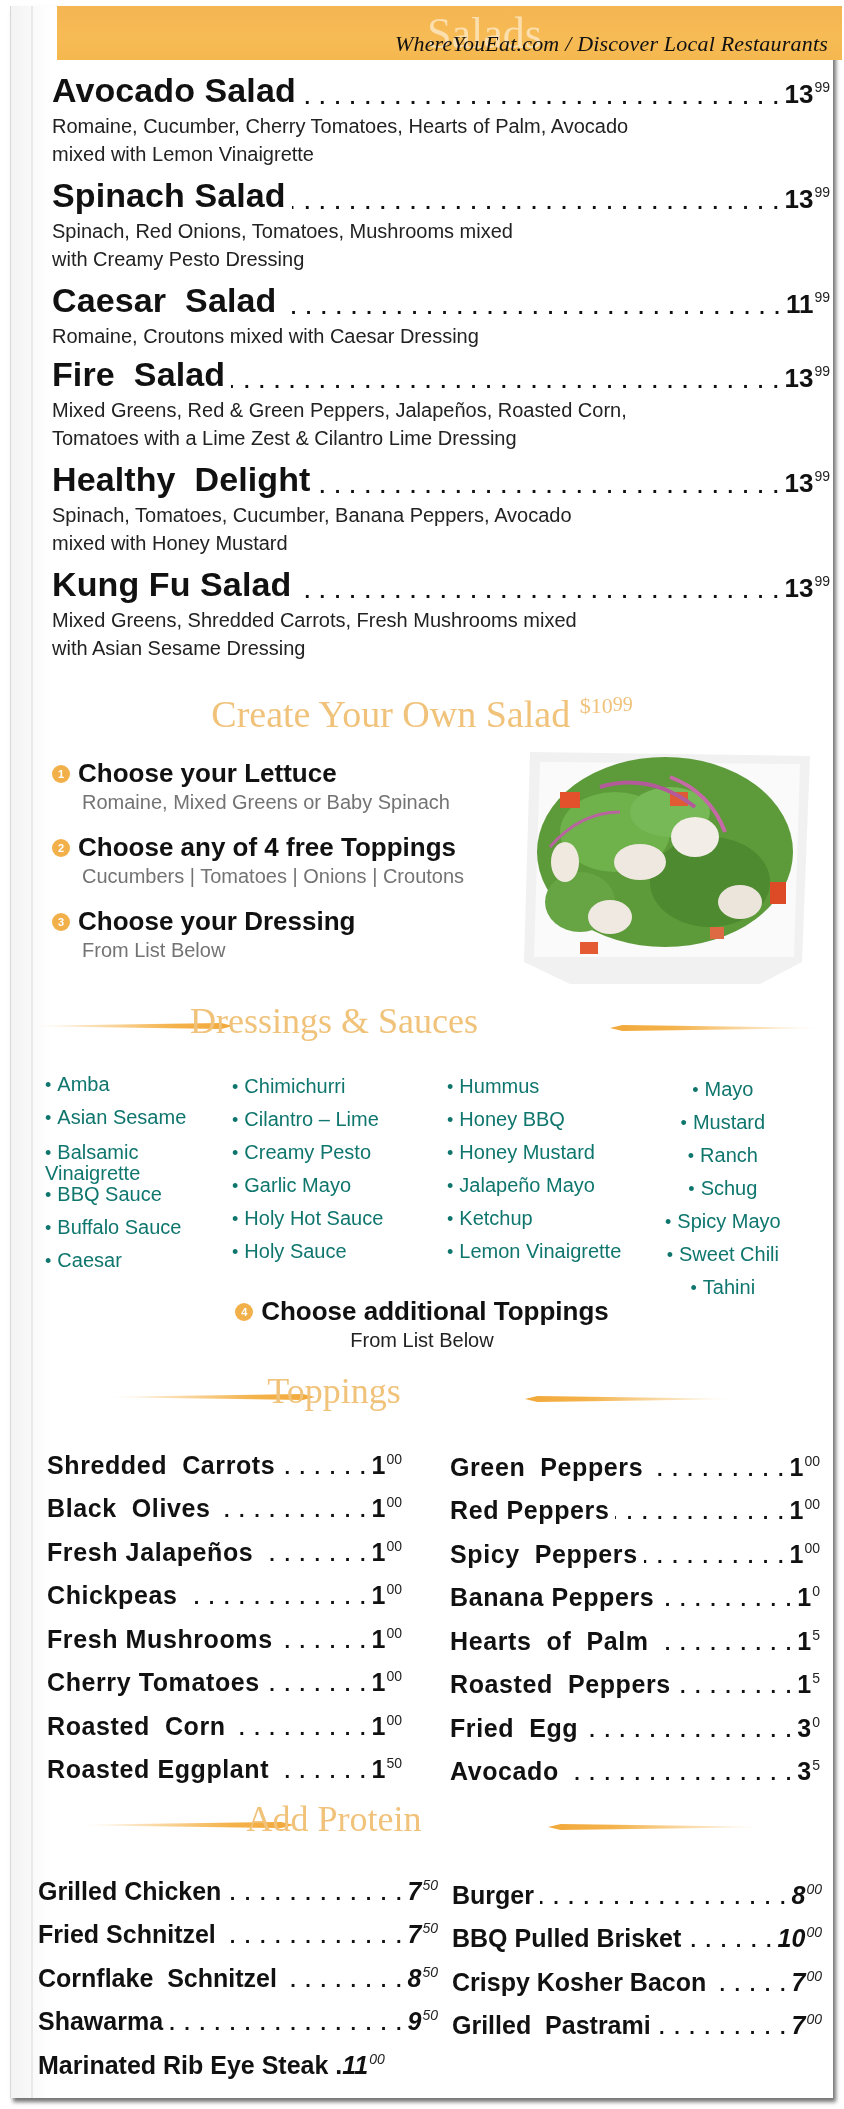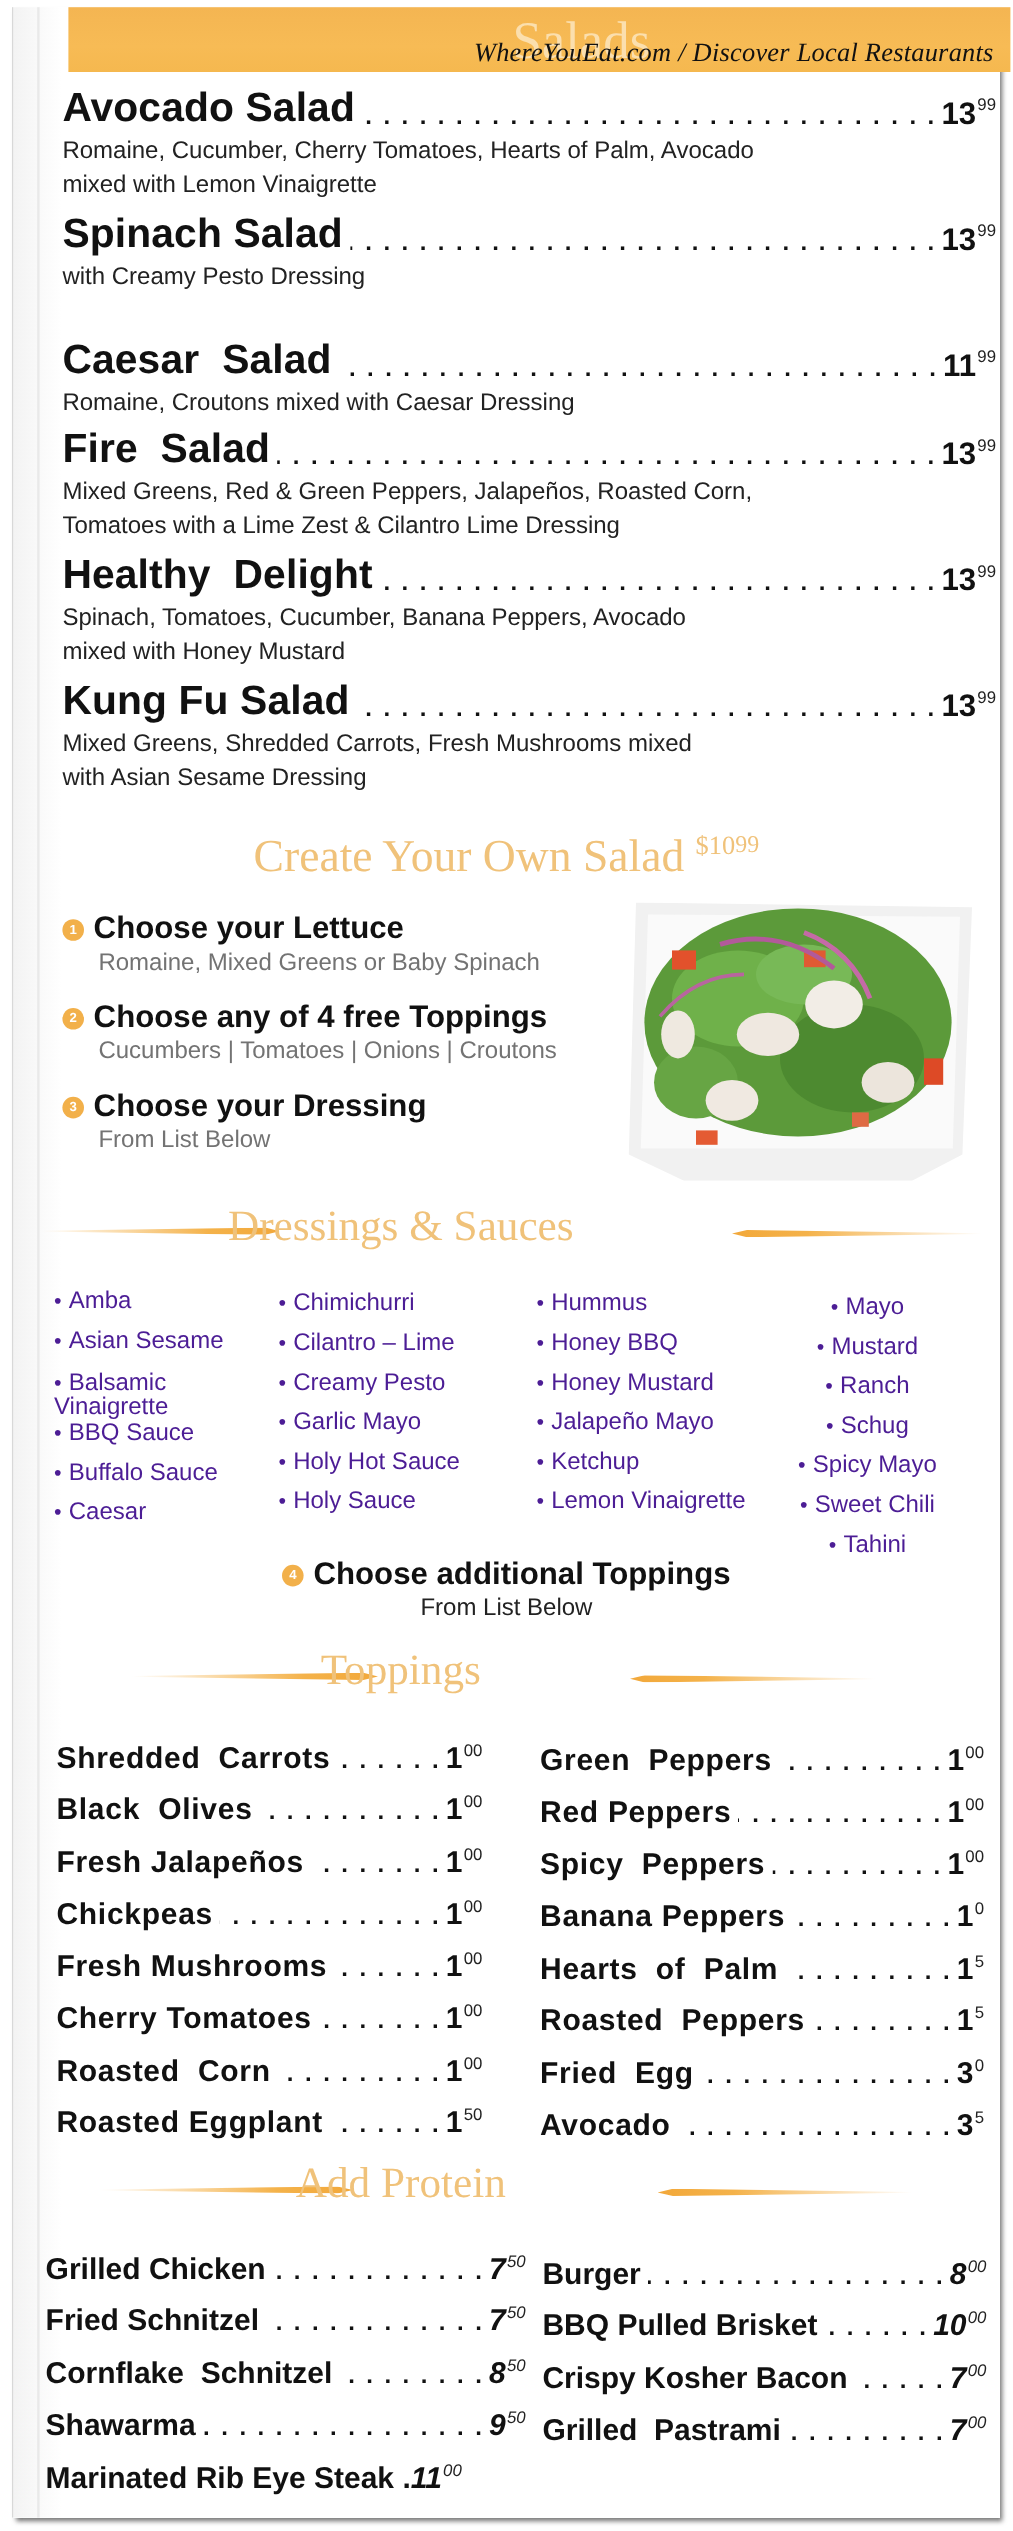--- a/index.html
+++ b/index.html
@@ -75,21 +75,21 @@
   }
   .rule.left {
     background: linear-gradient(90deg, rgba(245,178,70,0) 0%, #f4b24a 70%, #f2a83a 100%);
     clip-path: polygon(0 45%, 94% 0, 100% 50%, 94% 100%, 0 55%);
   }
   .rule.right {
     background: linear-gradient(270deg, rgba(245,178,70,0) 0%, #f4b24a 70%, #f2a83a 100%);
     clip-path: polygon(0 50%, 6% 0, 100% 45%, 100% 55%, 6% 100%);
   }
 
-  .dcol { position: absolute; font-size: 20px; color: #4c1d95; }
+  .dcol { position: absolute; font-size: 20px; color: #0f766e; }
   .dcol .it { height: 33px; line-height: 33px; white-space: nowrap; }
   .dcol .it.wrap { height: 44px; line-height: 20px; white-space: normal; width: 150px; padding-top: 8px; box-sizing: border-box; }
   .dcol .it::before { content: "\2022"; margin-right: 6px; font-size: 18px; }
 
   .step4 { position: absolute; left: 0; width: 844px; top: 1296px; text-align: center; }
   .step4 .title { font-weight: bold; font-size: 26px; }
   .step4 .num {
     display: inline-block; width: 18px; height: 18px; border-radius: 50%;
     background: #f2b04a; color: #fff; font-size: 11px; text-align: center; line-height: 18px;
     font-weight: bold; vertical-align: 4px; margin-right: 8px;
@@ -132,20 +132,21 @@
   </div>
 </div>
 
 <div class="salad" style="top:185px;">
   <div class="row">
     <span class="name">Spinach Salad</span>
     <span class="dots"></span>
     <span class="price"><span>13</span><sup>99</sup></span>
   </div>
   <div class="desc">
+    <div>Spinach, Red Onions, Tomatoes, Mushrooms mixed</div>
       <div>with Creamy Pesto Dressing</div>
   </div>
 </div>
 
 <div class="salad" style="top:290px;">
   <div class="row">
     <span class="name" style="white-space:pre;">Caesar  Salad</span>
     <span class="dots"></span>
     <span class="price"><span>11</span><sup>99</sup></span>
   </div>

